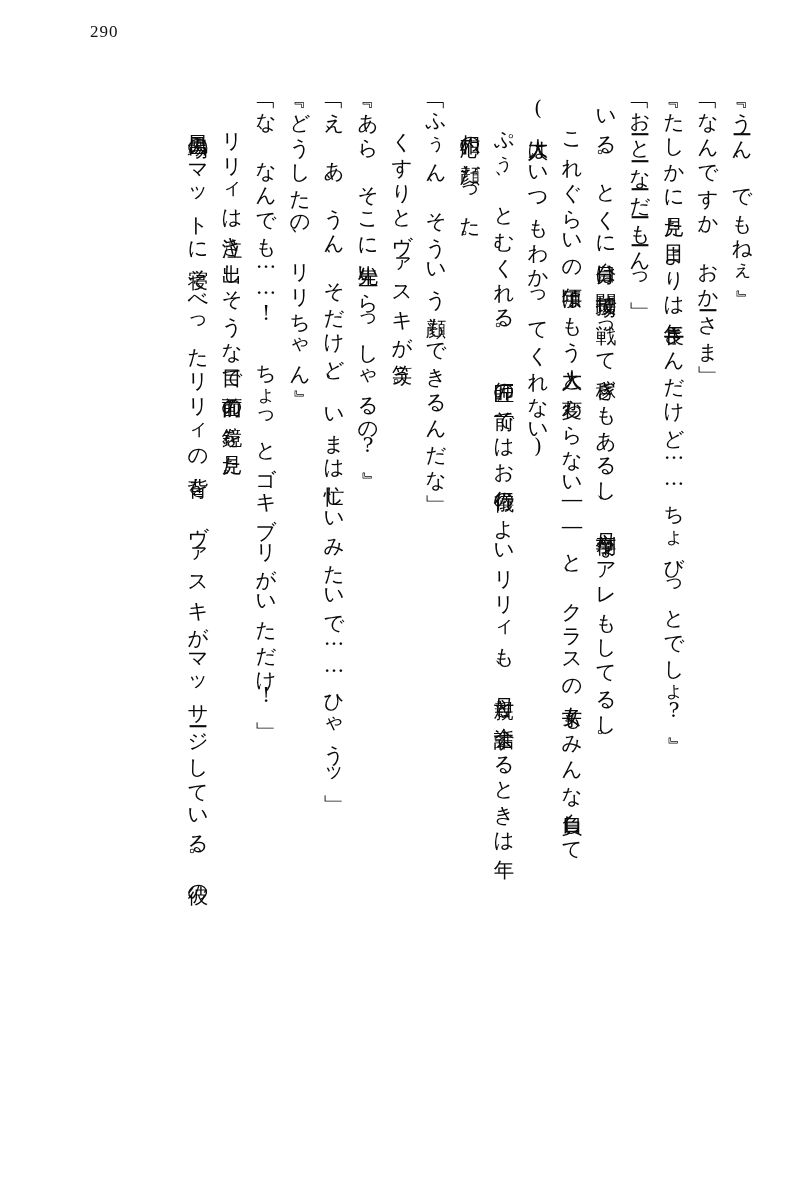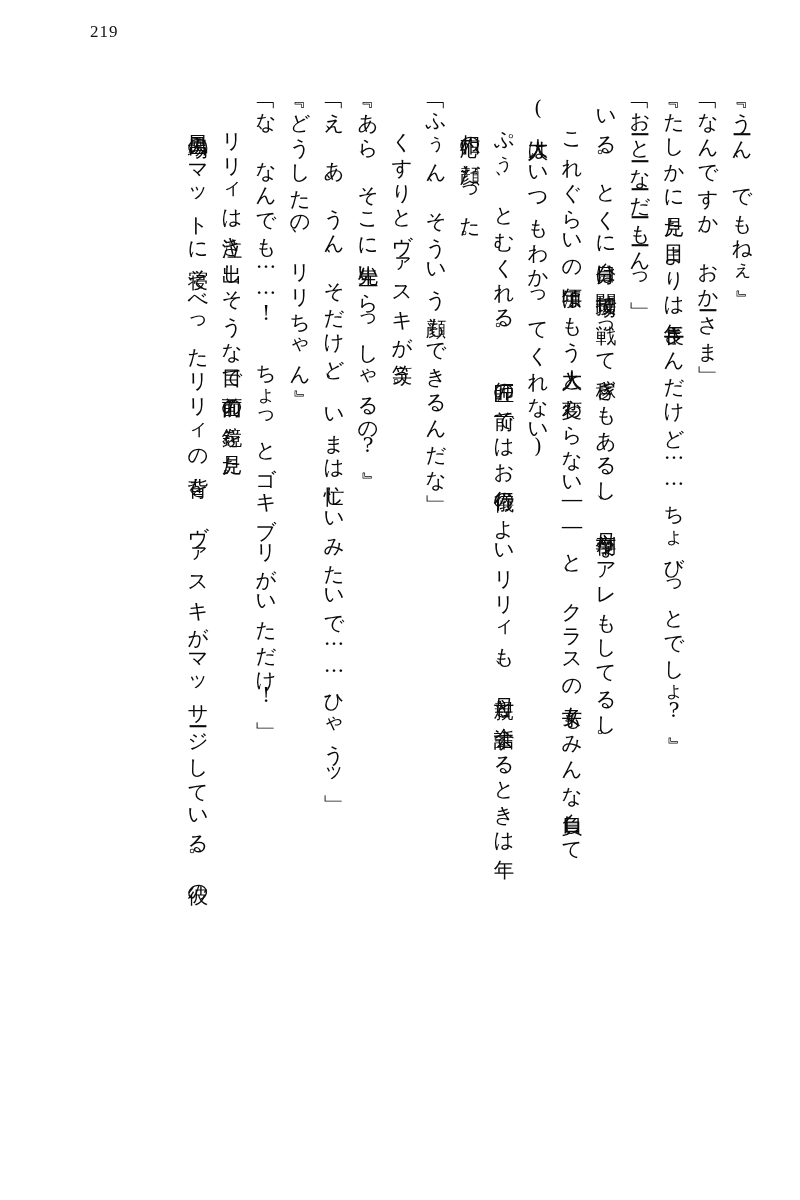--- a/index.html
+++ b/index.html
@@ -58,21 +58,21 @@
   }
   .line.indent {
     padding-top: 22px;
   }
 </style>
 </head>
 <body>
 
 <div class="page">
 
-  <div class="page-number">219</div>
+  <div class="page-number">290</div>
 
   <div class="text-body">
 
   <div class="line">『うーん、でもねぇ』</div>
       <div class="line">「なんですか、おかーさま」</div>
       <div class="line">『たしかに見た目よりは年長さんだけど……ちょびっとでしょ?』</div>
       <div class="line">「おーとーなーだーもーんっ」</div>
       <div class="line">いる。とくに自分は闘技場で戦って稼ぎもあるし、母卒倒なアレもしてるし。</div>
       <div class="line indent">これぐらいの年頃はもう大人と変わらない――と、クラスの女子もみんな自負して</div>
       <div class="line">(大人はいつもわかってくれない)</div>

